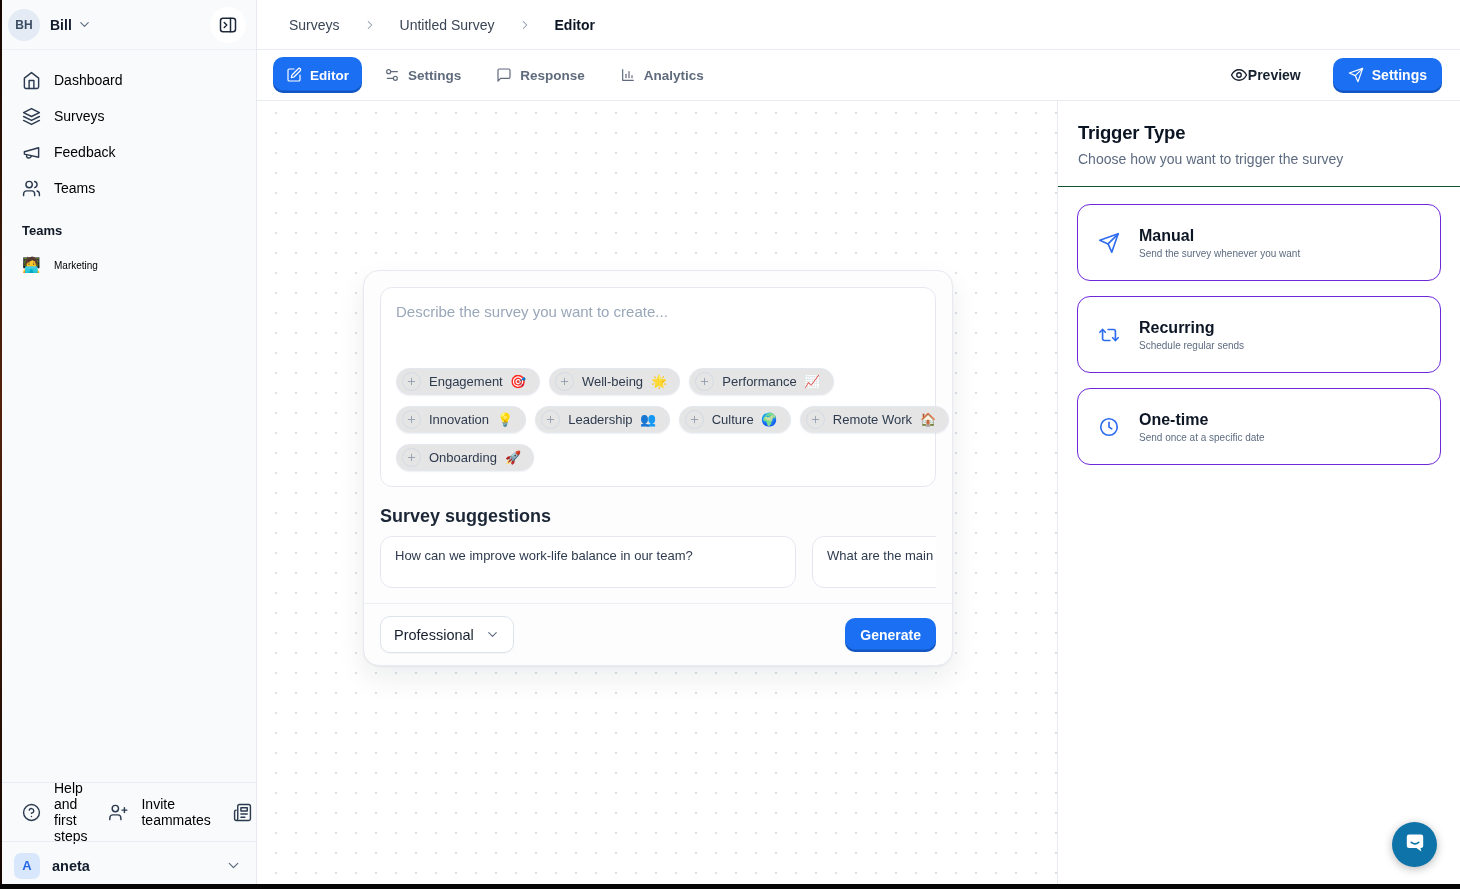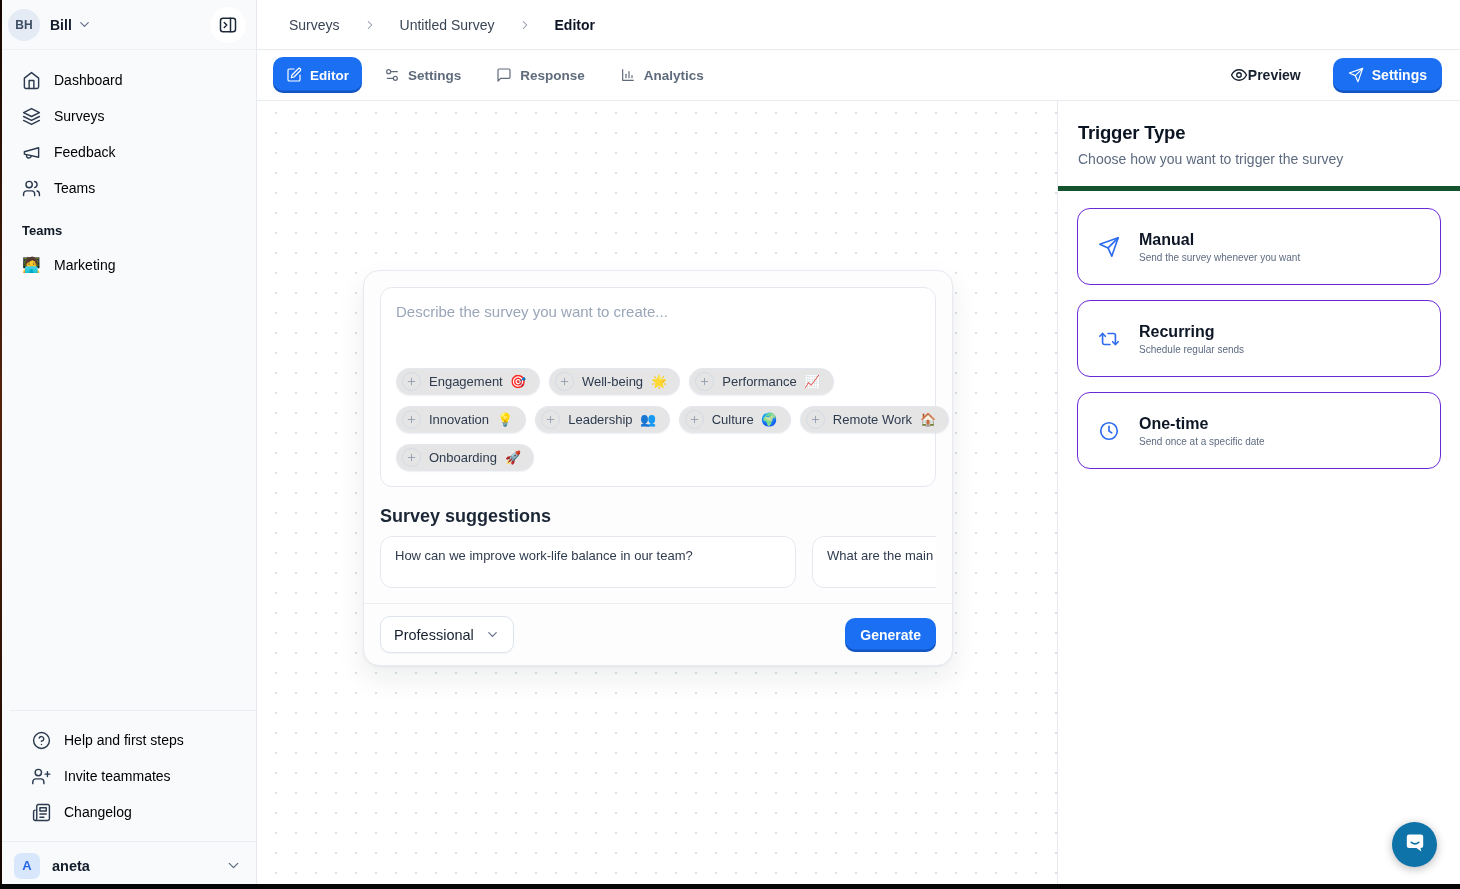--- a/index.html
+++ b/index.html
@@ -23,23 +23,23 @@
   .ws-name { margin-left:10px; font-size:14px; font-weight:700; color:#121c2b; cursor:pointer; }
   .ws-chev { margin-left:5px; color:#5d6b80; }
   .collapse-btn { margin-left:auto; width:36px; height:36px; border-radius:50%; background:#fff; border:none;
                   display:flex; align-items:center; justify-content:center; color:#1d2838; cursor:pointer; }
   .nav { padding:13px 12px 0; display:flex; flex-direction:column; gap:2px; }
   .nav-item { display:flex; align-items:center; gap:13px; height:34px; padding:0 10px; border-radius:8px;
               font-size:14px; color:#000000; background:transparent; border:none; text-align:left; cursor:pointer; }
   .nav-ic { color:#2b3a4e; display:flex; }
   .nav-section { padding:16px 10px 8px; font-size:13px; font-weight:700; color:#0f1826; }
   .team-emoji { font-size:15px; width:19px; text-align:center; }
-  .team-label { font-size:14px; font-weight:500; }
+  .team-label { font-size:10px; font-weight:500; }
   .sb-spacer { flex:1; }
-  .sb-bottom { border-top:1px solid #e8edf3; padding:12px 12px; display:flex; flex-direction:column; gap:2px;margin-left:10px; }
+  .sb-bottom { border-top:1px solid #e8edf3; padding:12px 12px; display:flex; gap:2px; }
   .user-row { border-top:1px solid #e8edf3; height:48px; min-height:48px; display:flex; align-items:center; padding:0 14px; gap:12px; cursor:pointer; }
   .user-avatar { width:26px; height:26px; border-radius:7px; background:#d9e7fc; color:#2667e8; font-weight:700; font-size:13px;
                  display:flex; align-items:center; justify-content:center; }
   .user-name { font-size:14.5px; font-weight:700; color:#121c2b; }
   .user-chev { margin-left:auto; color:#5d6b80; }
 
   
   .main { flex:1; display:flex; flex-direction:column; min-width:0; }
   .crumb-row { height:50px; min-height:50px; display:flex; align-items:center; gap:23px; padding:0 32px; background:#fff; border-bottom:1px solid #e8ecf1; }
   .crumb { font-size:14px; color:#3a4656; cursor:pointer; }
@@ -86,21 +86,21 @@
                 display:flex; align-items:center; justify-content:space-between; }
   .tone-select { display:flex; align-items:center; gap:11px; height:37px; padding:0 13px; background:#fff;
                  border:1px solid #dee4ec; border-radius:10px; font-size:14.5px; color:#16202e; cursor:pointer;
                  box-shadow:0 1px 1.5px rgba(16,24,40,.04); }
   .tone-chev { color:#5d6b80; }
   .generate-btn { height:34px; padding:0 15px; background:#1a6ff2; border:none; border-radius:10px; color:#fff;
                   font-size:14px; font-weight:700; box-shadow:inset 0 -2.5px 0 rgba(9,48,118,.38); cursor:pointer; }
 
   
   .trigger-panel { width:403px; min-width:403px; background:#fff; border-left:1px solid #e8ecf1; display:flex; flex-direction:column; }
-  .tp-head { padding:21px 20px 19px; border-bottom:5px solid #14532d; }
+  .tp-head { padding:21px 20px 19px; border-bottom:1px solid #14532d; }
   .tp-title { font-size:18.5px; font-weight:700; color:#0b1422; letter-spacing:-.2px; }
   .tp-sub { margin-top:7px; font-size:14px; color:#5d6b80; }
   .tp-options { padding:17px 19px; display:flex; flex-direction:column; gap:15px; }
   .tp-card { display:flex; align-items:center; gap:19px; height:77px; padding:0 20px; background:#fff;
              border:1px solid #6d28d9; border-radius:13px; cursor:pointer; }
   .tp-icon { color:#2e6cee; display:flex; }
   .tp-card-title { font-size:16px; font-weight:700; color:#0d1625; }
   .tp-card-desc { margin-top:3px; font-size:10px; color:#5d6b80; }
 
   

